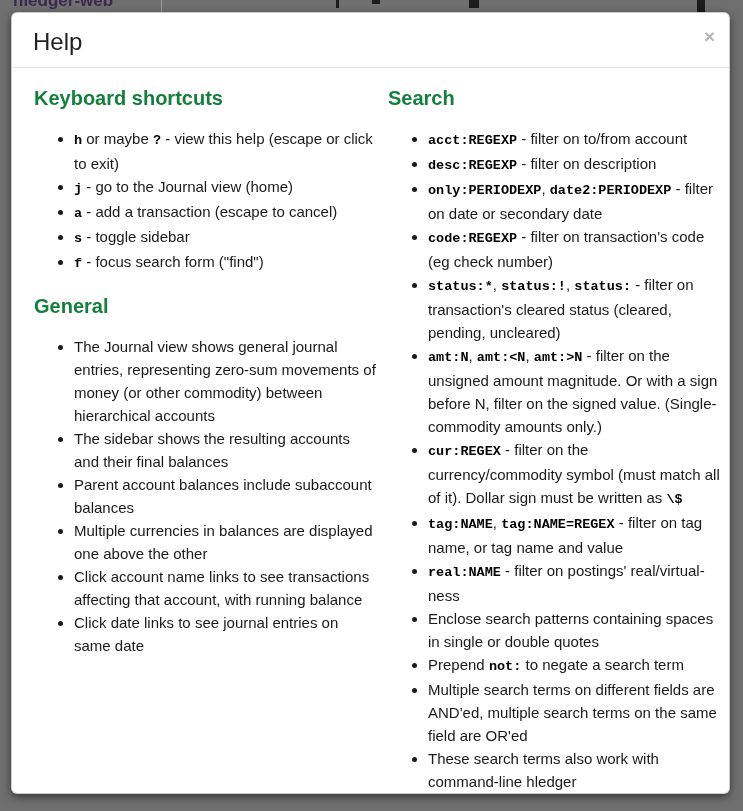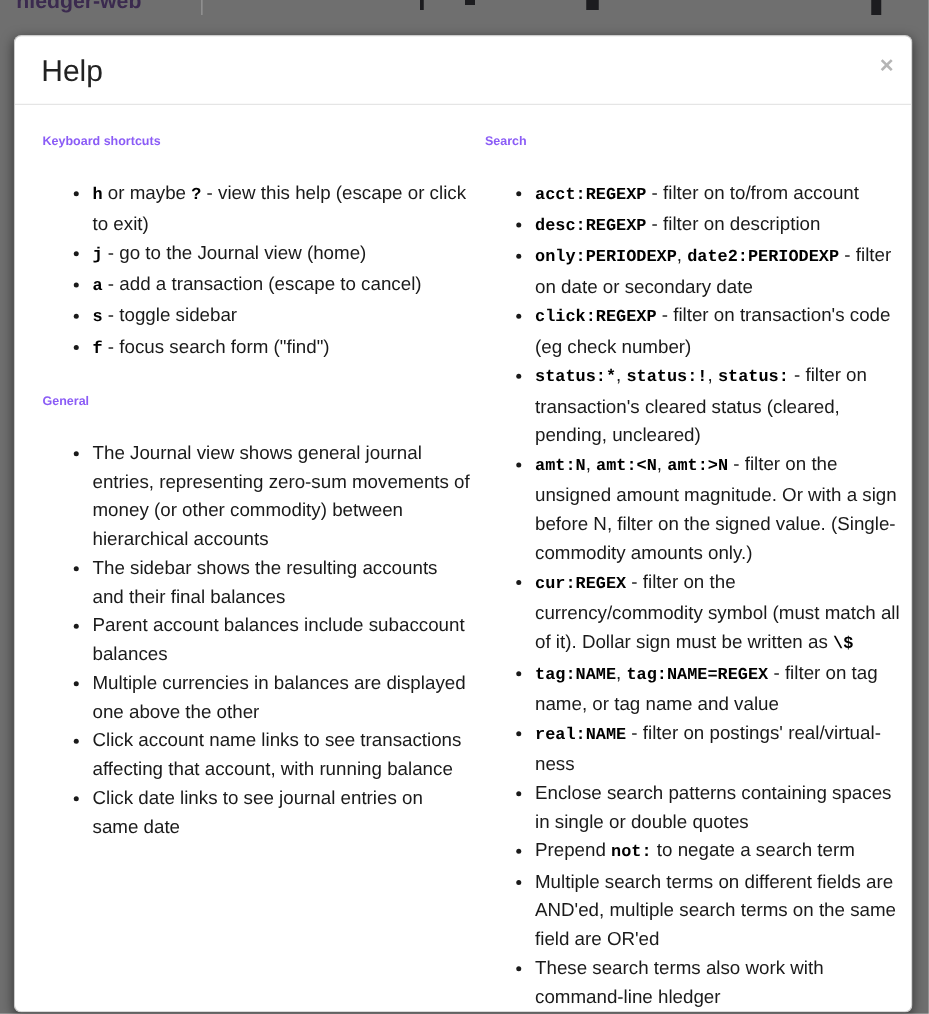--- a/index.html
+++ b/index.html
@@ -22,21 +22,21 @@
     width: 1px; height: 12px; background: #9a9a9a;
   }
   .frag { position: absolute; top: 0; background: #1c1c1f; }
   .frag1 { left: 336px; width: 3px;  height: 8px; }
   .frag2 { left: 372px; width: 8px;  height: 4px; }
   .frag3 { left: 469px; width: 10px; height: 8px; }
   .frag4 { left: 697px; width: 8px;  height: 12px; }
 
   
   .modal {
-    position: absolute; left: 11px; top: 28px;
+    position: absolute; left: 11px; top: 12px;
     width: 719px; height: 782px;
     background: #ffffff;
     border: 1px solid rgba(0,0,0,0.2);
     border-radius: 6px;
     box-shadow: 0 3px 9px rgba(0,0,0,0.5);
     box-sizing: border-box;
     overflow: hidden;
   }
   .modal-header {
     position: relative;
@@ -58,21 +58,21 @@
   .modal-body {
     display: flex;
     padding: 21px 8px 0 22px;
     color: #1a1a1a;
   }
   .col-left  { width: 354px; flex: none; box-sizing: border-box; padding-right: 12px; }
   .col-right { flex: 1; min-width: 0; }
 
   .section-heading {
     margin: 0 0 20px 0;
-    font-size: 10px; font-weight: bold; color: #8b5cf6;
+    font-size: 20px; font-weight: bold; color: #15803d;
     line-height: 18px;
   }
   .section-heading + .help-list { margin-top: 2px; }
   .help-list ~ .section-heading { margin-top: 22px; }
   .help-list {
     margin: 0 0 10px 0;
     padding: 0 0 0 40px;
     list-style: disc;
   }
   .help-list li {
@@ -126,21 +126,21 @@
           <li>Click account name links to see transactions affecting that account, with running balance</li>
           <li>Click date links to see journal entries on same date</li>
         </ul>
       </div>
     <div class="col-right">
         <h4 class="section-heading">Search</h4>
         <ul class="help-list">
           <li><code>acct:REGEXP</code> - filter on to/from account</li>
           <li><code>desc:REGEXP</code> - filter on description</li>
           <li><code>only:PERIODEXP</code>, <code>date2:PERIODEXP</code> - filter on date or secondary date</li>
-          <li><code>click:REGEXP</code> - filter on transaction's code (eg check number)</li>
+          <li><code>code:REGEXP</code> - filter on transaction's code (eg check number)</li>
           <li><code>status:*</code>, <code>status:!</code>, <code>status:</code> - filter on transaction's cleared status (cleared, pending, uncleared)</li>
           <li><code>amt:N</code>, <code>amt:&lt;N</code>, <code>amt:&gt;N</code> - filter on the unsigned amount magnitude. Or with a sign before N, filter on the signed value. (Single-commodity amounts only.)</li>
           <li><code>cur:REGEX</code> - filter on the currency/commodity symbol (must match all of it). Dollar sign must be written as <code>\$</code></li>
           <li><code>tag:NAME</code>, <code>tag:NAME=REGEX</code> - filter on tag name, or tag name and value</li>
           <li><code>real:NAME</code> - filter on postings' real/virtual-ness</li>
           <li>Enclose search patterns containing spaces in single or double quotes</li>
           <li>Prepend <code>not:</code> to negate a search term</li>
           <li>Multiple search terms on different fields are AND'ed, multiple search terms on the same field are OR'ed</li>
           <li>These search terms also work with command-line hledger</li>
         </ul>

